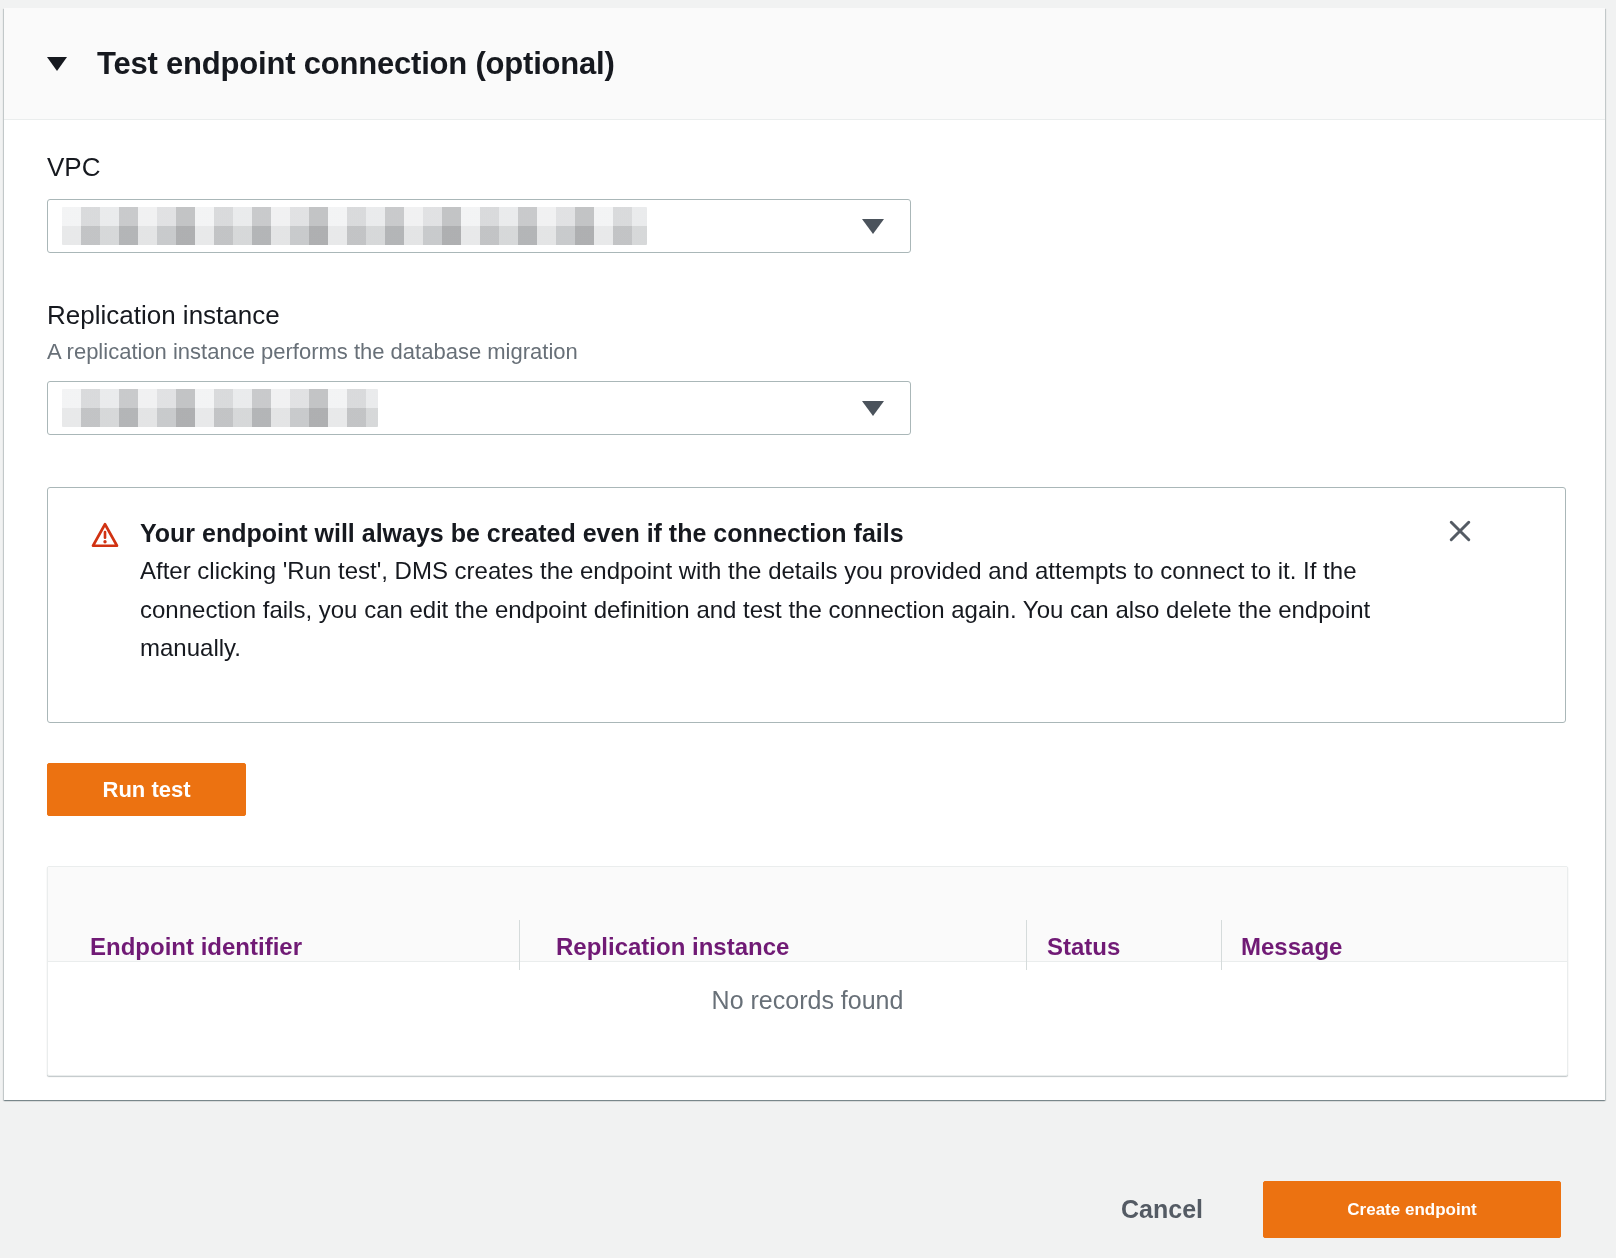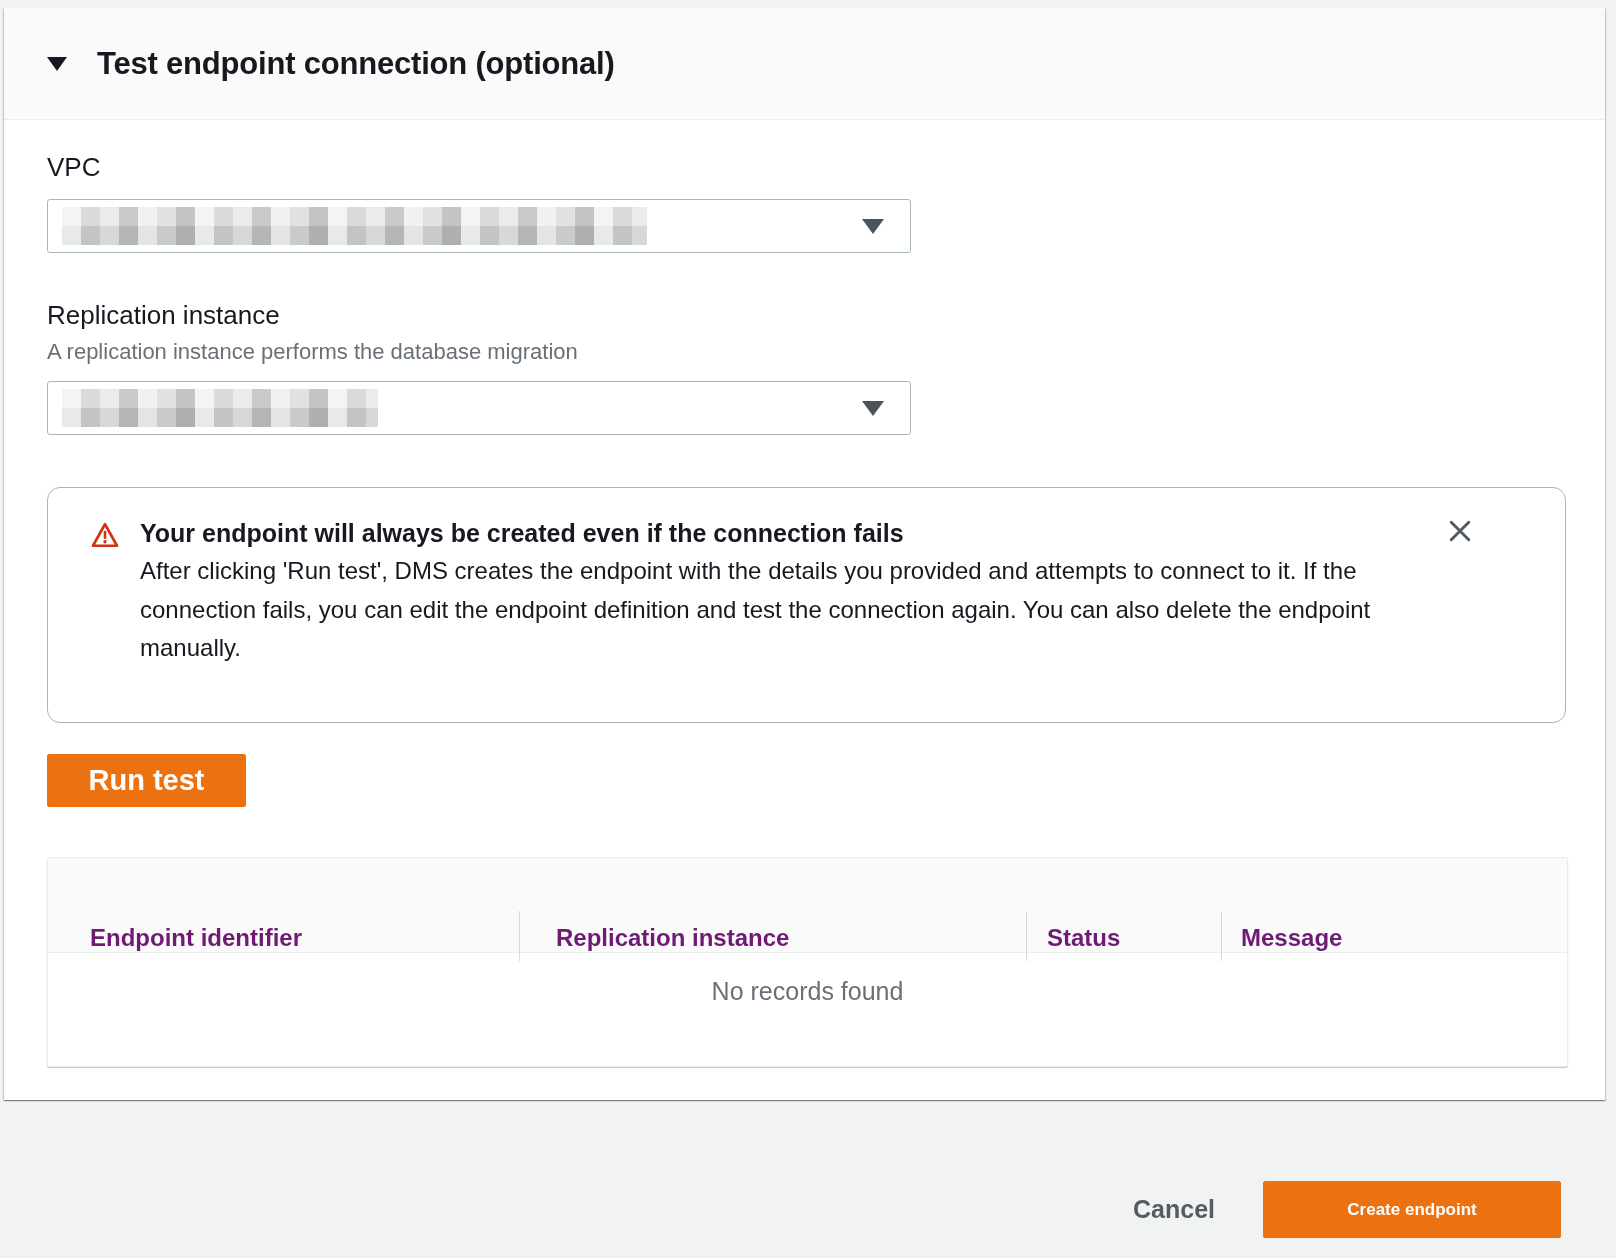--- a/index.html
+++ b/index.html
@@ -49,38 +49,38 @@
     background-image:
       repeating-linear-gradient(90deg,rgba(255,255,255,.55) 0 19px,rgba(0,0,0,.05) 19px 38px,rgba(255,255,255,.20) 38px 57px,rgba(0,0,0,.12) 57px 76px,rgba(255,255,255,.45) 76px 95px,rgba(0,0,0,.02) 95px 114px,rgba(0,0,0,.15) 114px 133px),
       repeating-linear-gradient(0deg,rgba(0,0,0,.07) 0 19px,rgba(255,255,255,.25) 19px 38px);
   }
   .redacted-vpc{width:585px;}
   .redacted-ri{width:316px;}
 
   
   .alert{
     margin-top:52px;box-sizing:border-box;width:1519px;min-height:236px;
-    border:1px solid #aab7b8;border-radius:13px;background:#fff;
+    border:1px solid #aab7b8;border-radius:3px;background:#fff;
     position:relative;display:flex;gap:20px;padding:26px 130px 30px 42px;
   }
   .warning-icon{flex:0 0 auto;margin-top:6px;}
   .alert-title{font-size:25px;font-weight:700;line-height:38px;color:#16191f;}
   .alert-body{font-size:24px;line-height:38.5px;max-width:1300px;color:#16191f;}
   .alert-close{
     position:absolute;top:28px;right:90px;width:30px;height:30px;
     background:none;border:none;padding:0;cursor:pointer;line-height:0;
   }
 
   
   .btn-primary{
     background:#ec7211;border:1px solid #ec7211;border-radius:2px;
     color:#ffffff;font-weight:700;font-family:inherit;cursor:pointer;
     display:inline-flex;align-items:center;justify-content:center;box-sizing:border-box;
   }
-  .run-test{margin-top:31px;width:199px;height:53px;font-size:29px;}
+  .run-test{margin-top:40px;width:199px;height:53px;font-size:22px;}
   .btn-link{
     background:none;border:none;padding:0;cursor:pointer;font-family:inherit;
     color:#545b64;font-size:25px;font-weight:700;
   }
 
   
   .results-table{
     margin-top:50px;width:1521px;box-sizing:border-box;background:#fff;
     border:1px solid #eaeded;border-radius:2px;
     box-shadow:0 1px 1px rgba(0,28,36,.25);
@@ -98,21 +98,21 @@
     content:"";position:absolute;left:0;top:-13px;height:50px;width:1px;background:#d5dbdb;
   }
   .empty-row{
     height:113px;box-sizing:border-box;display:flex;justify-content:center;
     align-items:flex-start;padding-top:24px;color:#687078;font-size:25px;
   }
 
   
   .footer{
     position:absolute;left:0;top:1181px;width:100%;box-sizing:border-box;
-    display:flex;justify-content:flex-end;align-items:center;gap:48px;padding-right:55px;
+    display:flex;justify-content:flex-end;align-items:center;gap:60px;padding-right:55px;
   }
   .create-btn{width:298px;height:57px;font-size:17px;}
 </style>
 </head>
 <body>
 
 <div class="card">
 
   <header class="card-header">
     <span class="tri-down"></span>

